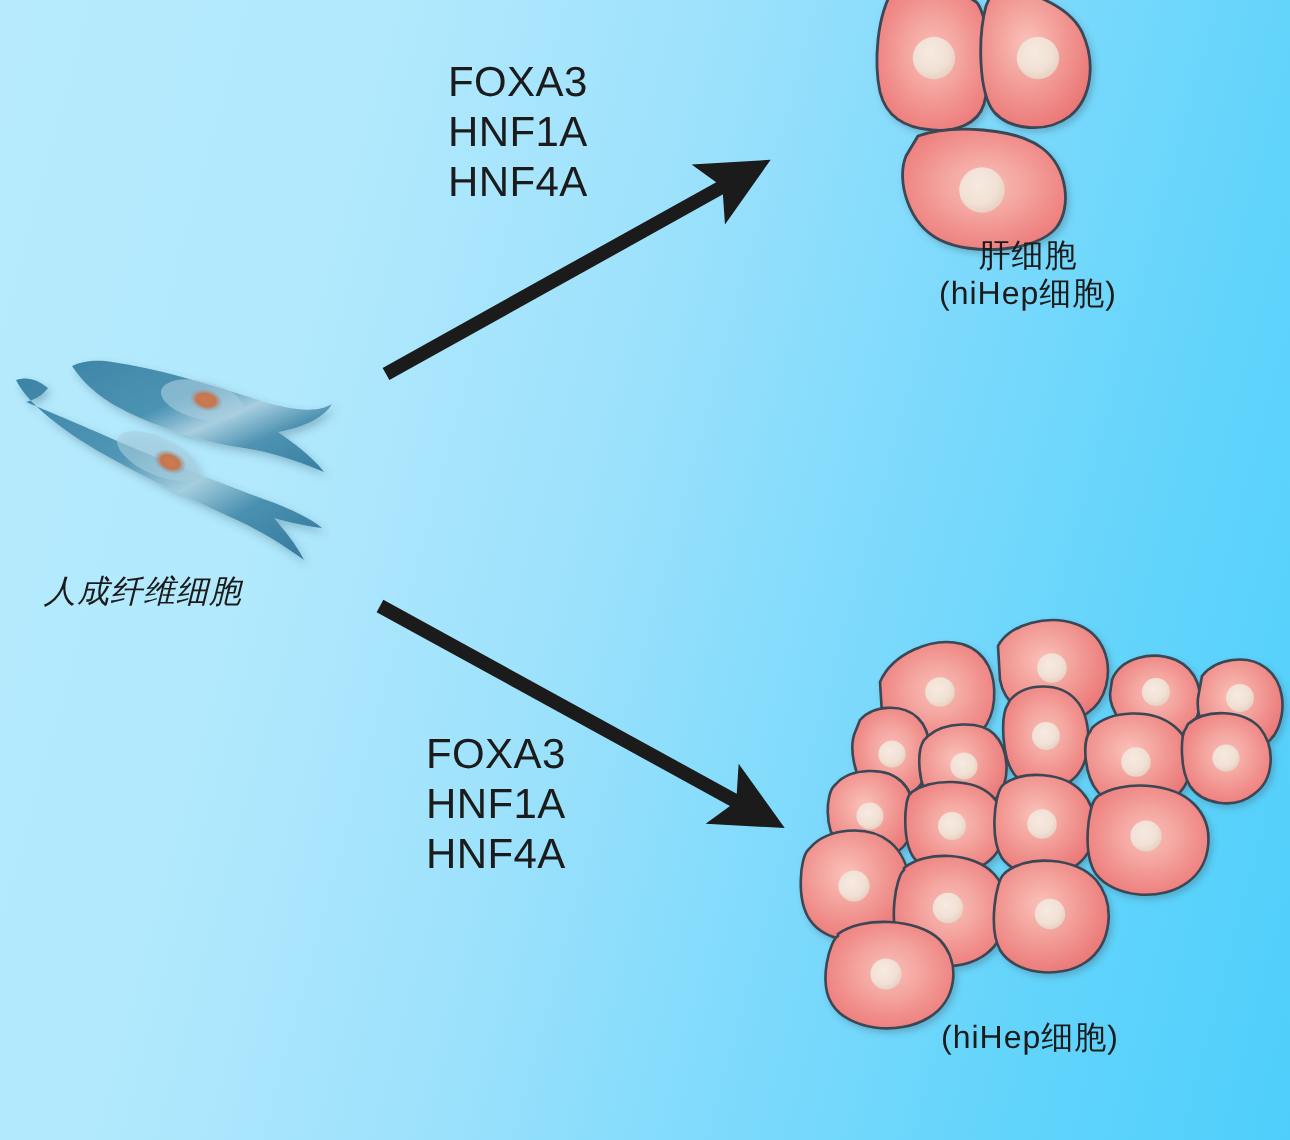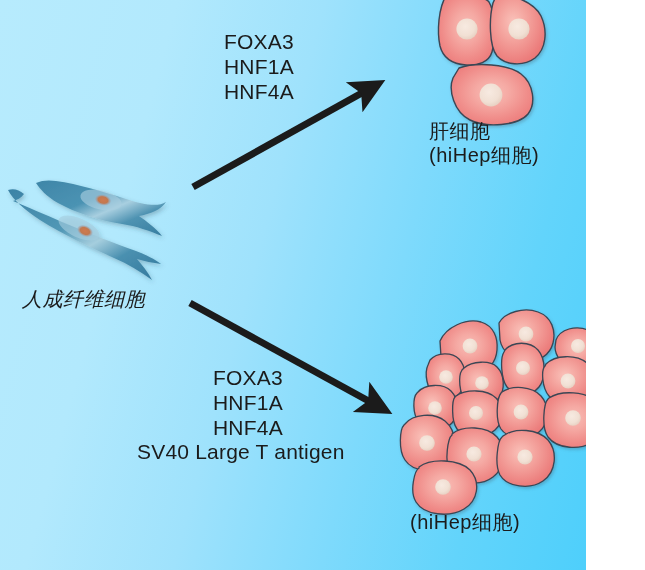--- a/index.html
+++ b/index.html
@@ -6,21 +6,21 @@
   html, body {
     margin: 0;
     padding: 0;
     background: #ffffff;
   }
   body {
     font-family: "Liberation Sans", "DejaVu Sans", sans-serif;
   }
   #figure {
     position: relative;
-    width: 586px;
+    width: 645px;
     height: 570px;
     overflow: hidden;
     background: linear-gradient(105deg,
                 #b7ebfd 0%,
                 #b2e9fd 24%,
                 #9fe2fc 44%,
                 #7edafc 64%,
                 #62d4fb 82%,
                 #4ecffb 100%);
   }
@@ -35,22 +35,22 @@
     color: #1b1b1b;
     white-space: nowrap;
     line-height: 1.18;
     -webkit-font-smoothing: antialiased;
   }
   .gene-line {
     font-size: 21px;
     letter-spacing: 0.2px;
   }
   .cn-label {
-    font-size: 20px;
-    text-align: left;
+    font-size: 16px;
+    text-align: center;
     letter-spacing: 0.5px;
   }
   .cn-label .l2 { display: block; }
 
   
   #factors-top   { left: 224px; top: 30px; }
   #factors-bot   { left: 213px; top: 366px; }
   #factors-bot .sv40 { margin-left: -76px; }
 
   #label-fibroblast { left: 22px;  top: 288px; font-style: italic; }
@@ -274,21 +274,20 @@
   <div class="txt" id="factors-top">
     <div class="gene-line">FOXA3</div>
     <div class="gene-line">HNF1A</div>
     <div class="gene-line">HNF4A</div>
   </div>
 
   <div class="txt" id="factors-bot">
     <div class="gene-line">FOXA3</div>
     <div class="gene-line">HNF1A</div>
     <div class="gene-line">HNF4A</div>
-    <div class="gene-line sv40">SV40 Large T antigen</div>
   </div>
 
   <div class="txt cn-label" id="label-fibroblast">
     <span>人成纤维细胞</span>
   </div>
 
   <div class="txt cn-label" id="label-hep-top">
     <span>肝细胞</span>
     <span class="l2">(hiHep细胞)</span>
   </div>

